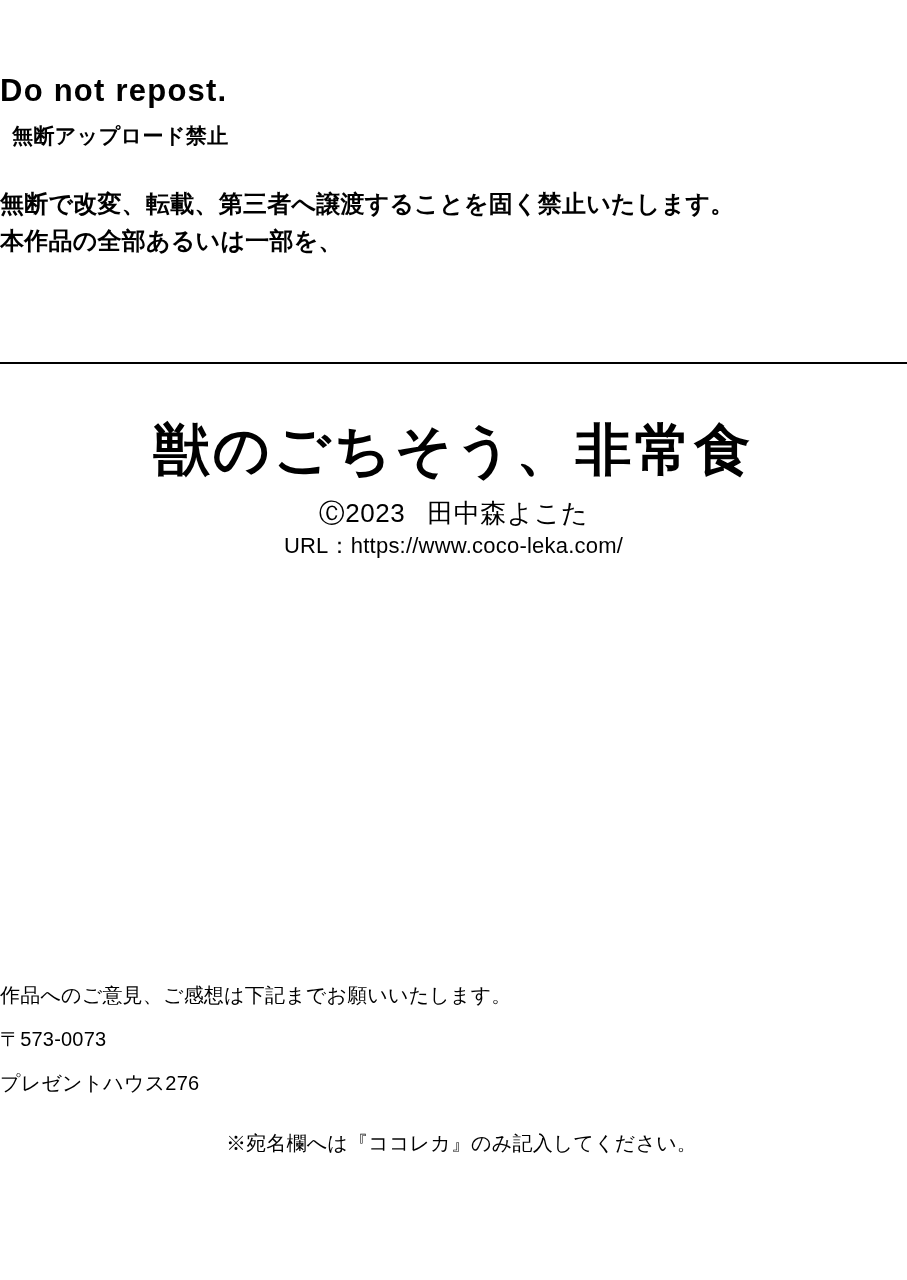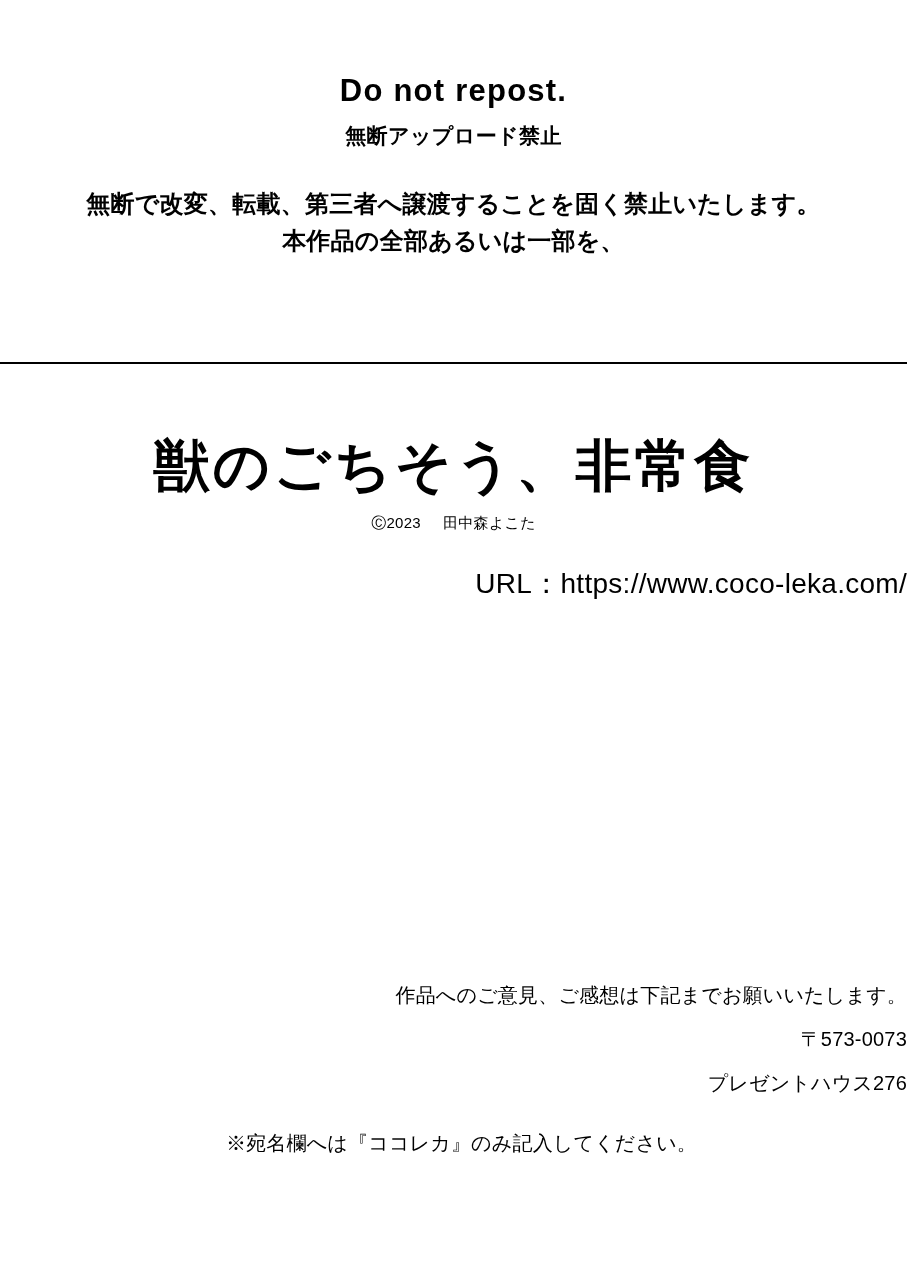--- a/index.html
+++ b/index.html
@@ -21,21 +21,21 @@
     position: relative;
     box-sizing: border-box;
   }
 
   
   .notice {
     position: absolute;
     top: 72px;
     left: 0;
     width: 907px;
-    text-align: center;
+    text-align: left;
   }
   .notice-en {
     font-size: 31px;
     font-weight: bold;
     letter-spacing: 0.04em;
     line-height: 1.25;
     margin: 0 0 6px 0;
   }
   .notice-jp {
     font-size: 21px;
@@ -72,48 +72,46 @@
     left: 0;
     width: 907px;
     text-align: center;
   }
   .work-title {
     font-family: "Liberation Serif", serif;
     font-size: 56px;
     font-weight: bold;
     letter-spacing: 0.06em;
     line-height: 1.15;
-    margin: 16px;
+    margin: 0;
   }
   .copyright {
     margin-top: 14px;
-    font-size: 15px;
+    font-size: 26px;
     letter-spacing: 0.02em;
   }
   .copyright .author {
     margin-left: 22px;
   }
   .url-line {
-    margin-top: 32px;
-    font-size: 28px;
+    font-size: 22px;
     letter-spacing: 0.01em;
-    text-align: right;
   }
   .url-line a {
     color: #000000;
     text-decoration: none;
   }
 
   
   .contact {
     position: absolute;
     top: 980px;
     left: 0;
     width: 907px;
-    text-align: right;
+    text-align: left;
     font-size: 20px;
     line-height: 1.5;
     letter-spacing: 0.01em;
   }
   .contact div {
     white-space: nowrap;
   }
   .contact .addr {
     margin-top: 14px;
   }

